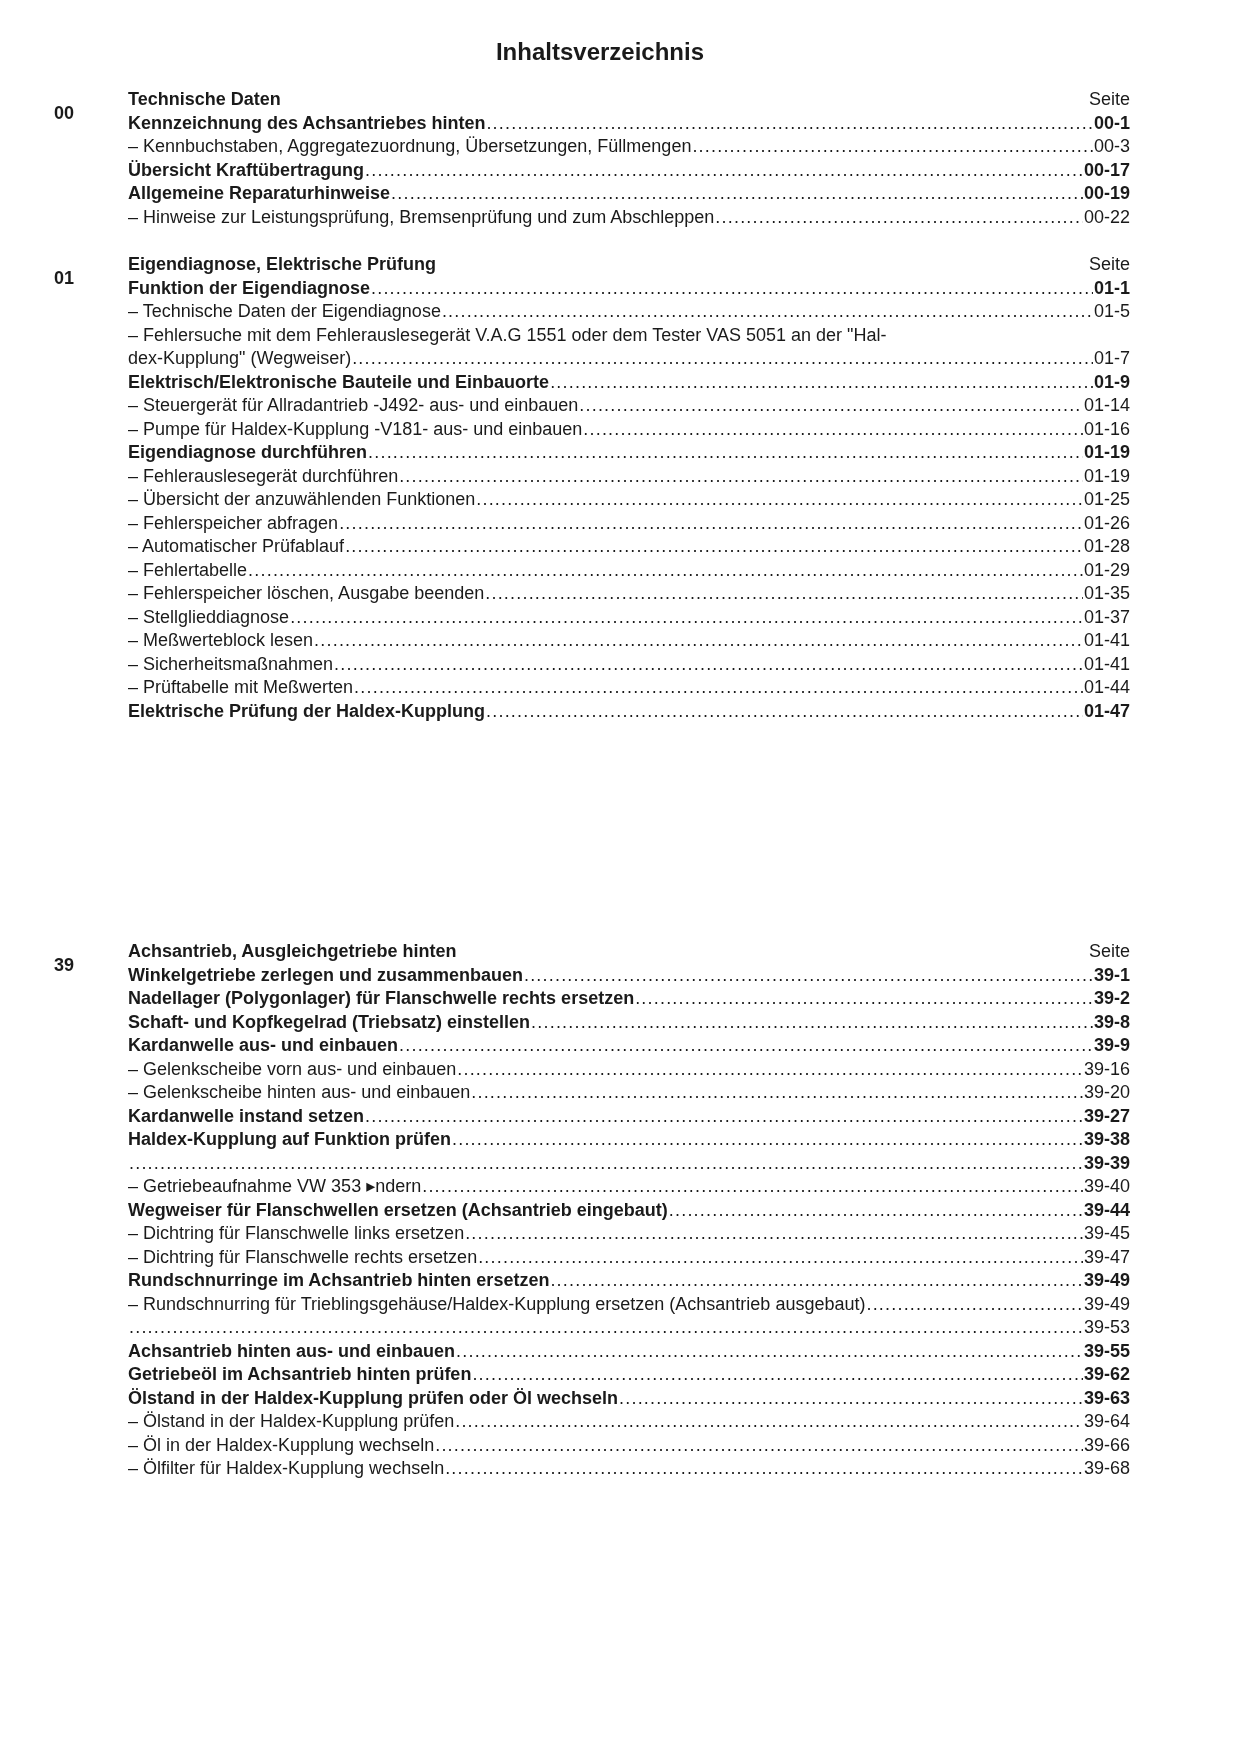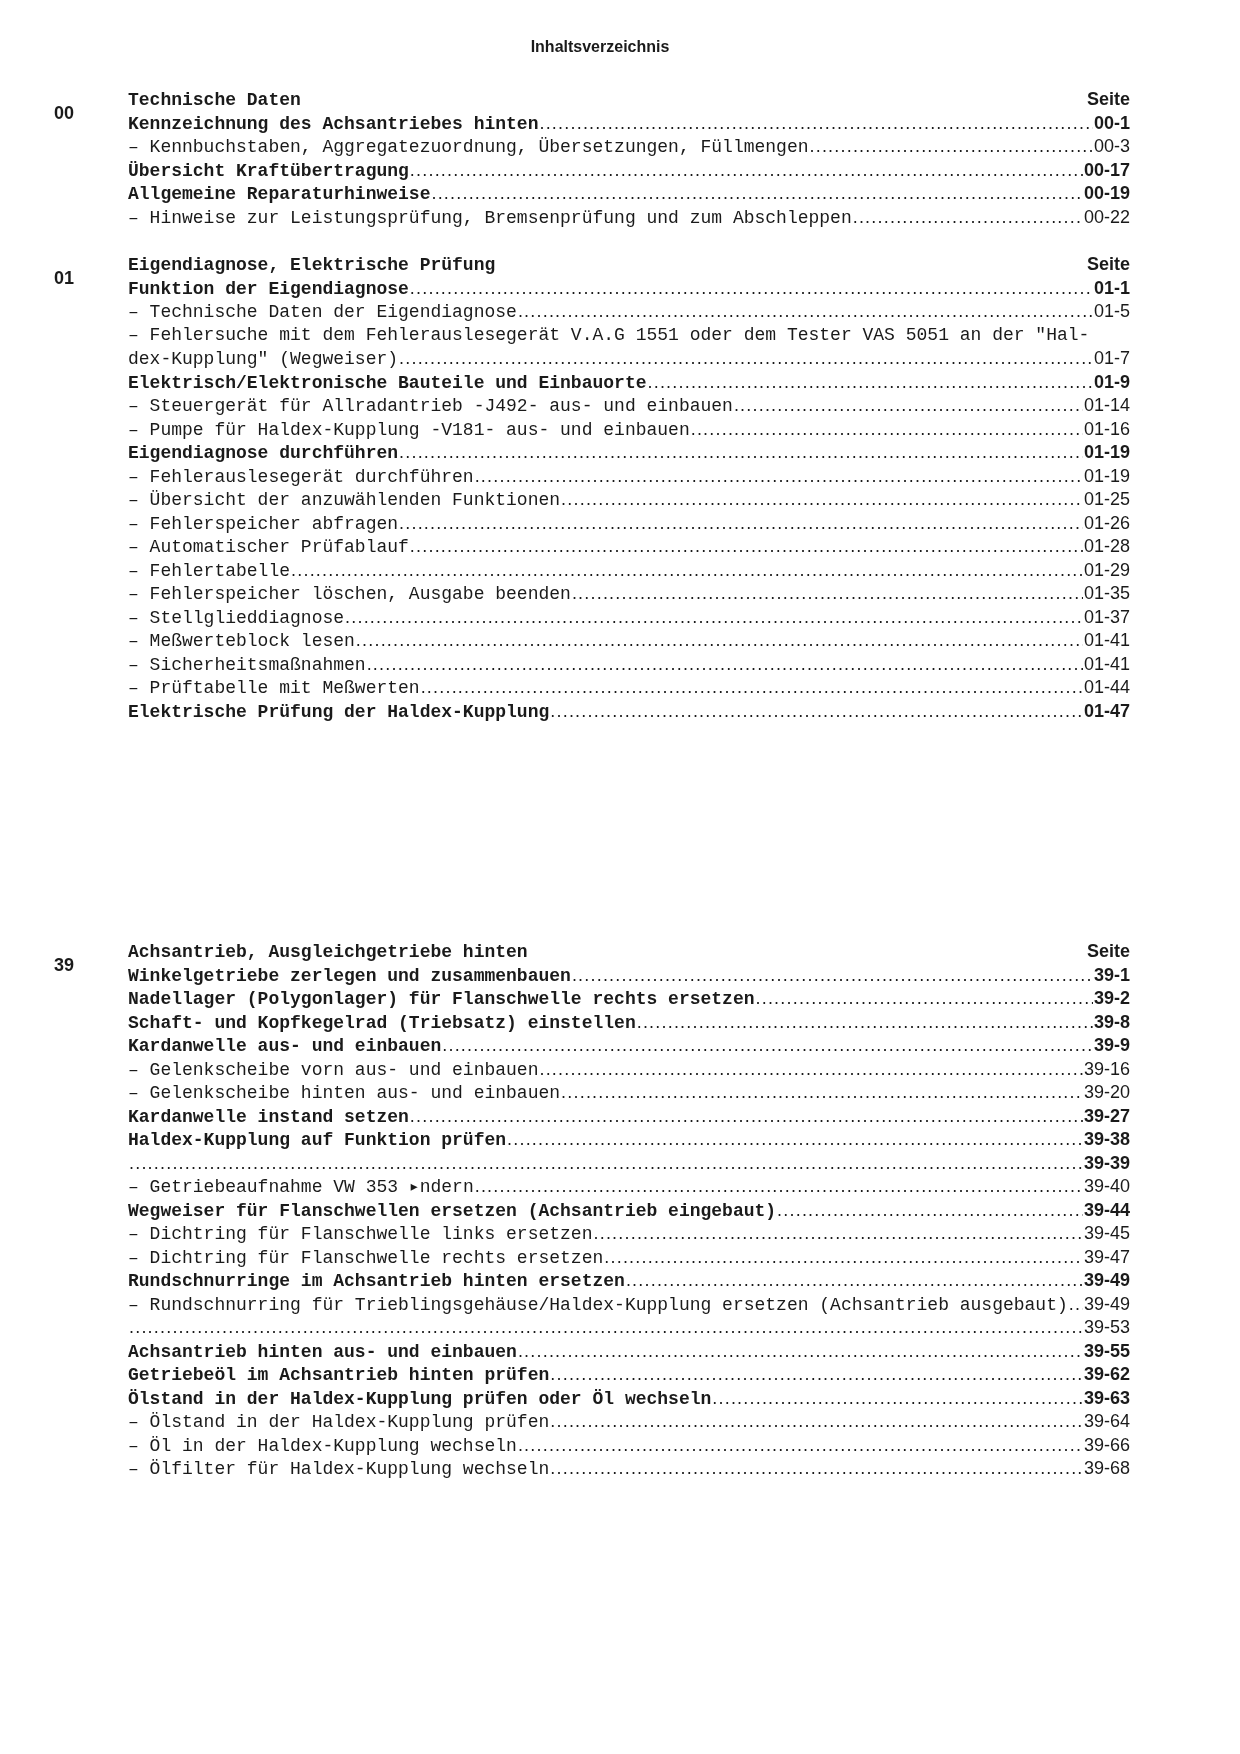--- a/index.html
+++ b/index.html
@@ -3,47 +3,47 @@
 <meta charset="utf-8">
 <style>
   html, body { margin: 0; padding: 0; background: #ffffff; }
   body {
     width: 1240px; height: 1754px; position: relative; overflow: hidden;
     font-family: "Liberation Sans", "DejaVu Sans", sans-serif;
     color: #1a1a1a;
   }
   .title {
     position: absolute; top: 38px; left: 0; width: 1200px;
-    text-align: center; font-weight: bold; font-size: 16px;
+    text-align: center; font-weight: bold; font-size: 24px;
   }
   .section { position: absolute; left: 0; width: 1240px; }
   .sec-num {
     position: absolute; left: 54px; top: 14px;
     font-weight: bold; font-size: 18px; line-height: 23.5px;
   }
   .sec-body {
     position: absolute; left: 128px; width: 1002px; top: 0;
   }
   .row {
     display: flex; align-items: baseline;
     font-size: 18px; line-height: 23.5px; height: 23.5px;
     white-space: nowrap; overflow: hidden;
   }
   .row.bold { font-weight: bold; }
-  .row .label { flex: 0 0 auto; font-family: Liberation Mono, monospace; }
+  .row .label { flex: 0 0 auto; }
   .row .dots {
     flex: 1 1 auto; overflow: hidden; white-space: nowrap;
     font-weight: normal; letter-spacing: 1.2px; margin: 0 1px;
   }
   .row .dots::before {
     content: "....................................................................................................................................................................................................................................................";
   }
   .row .page { flex: 0 0 auto; min-width: 0; text-align: right; }
   .row.head .spacer { flex: 1 1 auto; }
-  .row.head .page { font-weight: bold; }
+  .row.head .page { font-weight: normal; }
 </style>
 </head>
 <body>
 
 <div class="title">Inhaltsverzeichnis</div>
 
 <div id="toc">
     <div class="section" style="top: 88px;">
       <div class="sec-num">00</div>
       <div class="sec-body">

